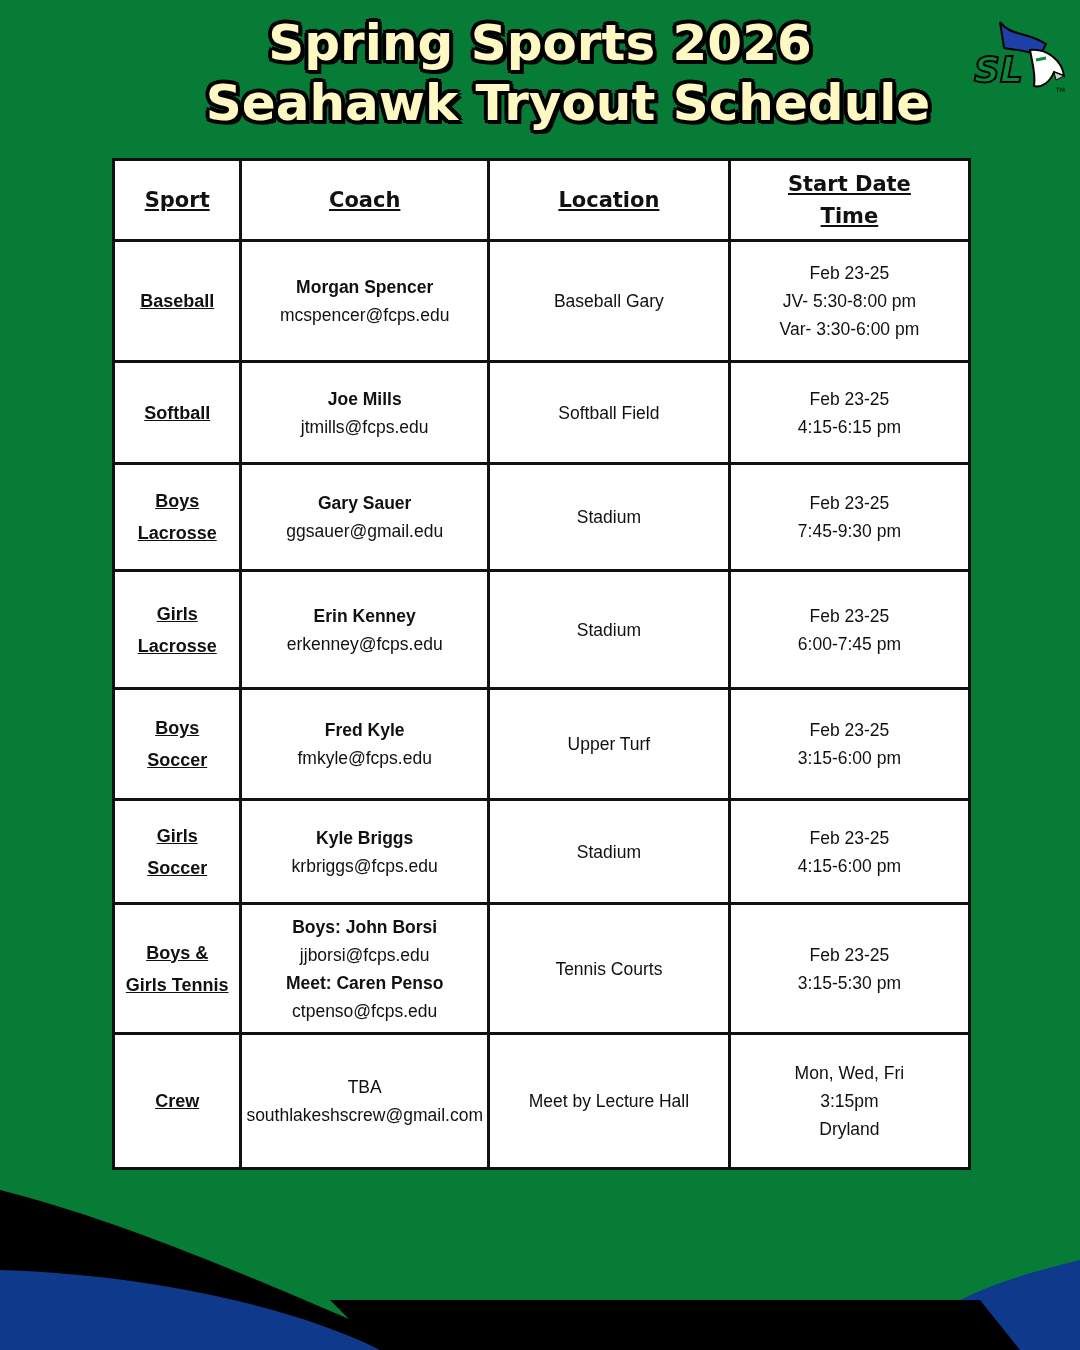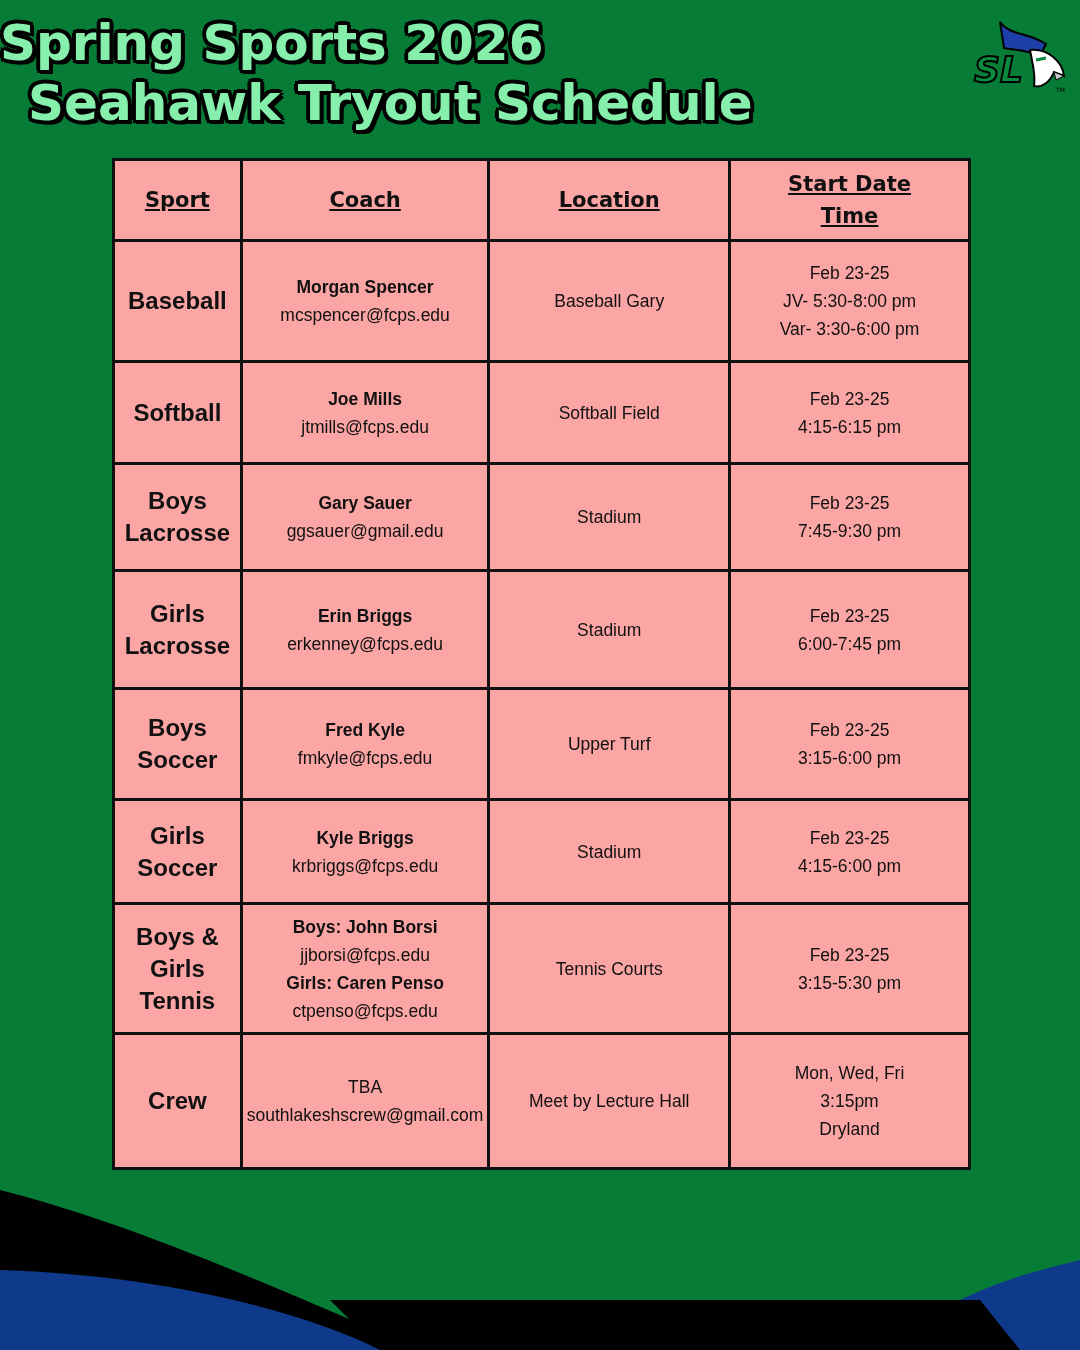--- a/index.html
+++ b/index.html
@@ -1,26 +1,26 @@
 <!DOCTYPE html>
 <html><head>
 <meta charset="utf-8">
 <style>
   html, body { margin:0; padding:0; }
   body { width:1080px; height:1350px; position:relative; overflow:hidden; background:#077c37; font-family:"Liberation Sans", sans-serif; }
   .bg-shapes { position:absolute; left:0; top:0; width:1080px; height:1350px; }
-  .title { position:absolute; left:0; width:1080px; color:#86efac; font-family:"DejaVu Sans", sans-serif; font-weight:bold; letter-spacing:0px;
+  .title { position:absolute; left:0; width:1080px; text-align:center; color:#fef9c3; font-family:"DejaVu Sans", sans-serif; font-weight:bold; letter-spacing:0px;
     text-shadow: -3px -3px 0 #000, 3px -3px 0 #000, -3px 3px 0 #000, 3px 3px 0 #000, 0 -4px 0 #000, 0 4px 0 #000, -4px 0 0 #000, 4px 0 0 #000, 4px 4px 0 #000; }
   .title1 { top:12px; font-size:50px; line-height:62px; }
   .title2 { top:72px; font-size:50px; line-height:62px;padding-left:28px; }
   .logo { position:absolute; left:970px; top:14px; width:96px; height:80px; }
-  table.sched { position:absolute; left:112px; top:158px; width:859px; border-collapse:collapse; background:#fca5a5; }
+  table.sched { position:absolute; left:112px; top:158px; width:859px; border-collapse:collapse; background:#ffffff; }
   table.sched td, table.sched th { border:3px solid #111; text-align:center; vertical-align:middle; color:#111; padding:0 4px; }
   table.sched th { font-family:"DejaVu Sans", sans-serif; font-weight:bold; font-size:21px; text-decoration:underline; line-height:32px; height:78px; }
-  .c-sport { font-weight:bold; font-size:24px; line-height:32px; }
+  .c-sport { font-weight:bold; font-size:18px; line-height:32px;text-decoration:underline; }
   .c-coach, .c-loc, .c-time { font-size:17.5px; line-height:28px; }
   .b { font-weight:bold; display:block; }
   .ln { display:block; }
 </style>
 </head>
 <body>
 
 <svg class="bg-shapes" viewBox="0 0 1080 1350" preserveAspectRatio="none">
   <rect x="0" y="0" width="1080" height="1350" fill="#077c37"></rect>
   <path d="M0,1190 C120,1220 260,1280 420,1350 L0,1350 Z" fill="#000"></path>
@@ -110,21 +110,21 @@
           <span class="ln">Feb 23-25</span>
           <span class="ln">7:45-9:30 pm</span>
         </td>
       </tr>
       <tr style="height: 118px;">
         <td class="c-sport">
           <span class="ln">Girls</span>
           <span class="ln">Lacrosse</span>
         </td>
         <td class="c-coach">
-          <span class="b">Erin Briggs</span>
+          <span class="b">Erin Kenney</span>
           <span class="ln">erkenney@fcps.edu</span>
         </td>
         <td class="c-loc">
           <span class="ln">Stadium</span>
         </td>
         <td class="c-time">
           <span class="ln">Feb 23-25</span>
           <span class="ln">6:00-7:45 pm</span>
         </td>
       </tr>
@@ -163,21 +163,21 @@
         </td>
       </tr>
       <tr style="height: 130px;">
         <td class="c-sport">
           <span class="ln">Boys &amp;</span>
           <span class="ln">Girls Tennis</span>
         </td>
         <td class="c-coach">
           <span class="b">Boys: John Borsi</span>
           <span class="ln">jjborsi@fcps.edu</span>
-          <span class="b">Girls: Caren Penso</span>
+          <span class="b">Meet: Caren Penso</span>
           <span class="ln">ctpenso@fcps.edu</span>
         </td>
         <td class="c-loc">
           <span class="ln">Tennis Courts</span>
         </td>
         <td class="c-time">
           <span class="ln">Feb 23-25</span>
           <span class="ln">3:15-5:30 pm</span>
         </td>
       </tr>

